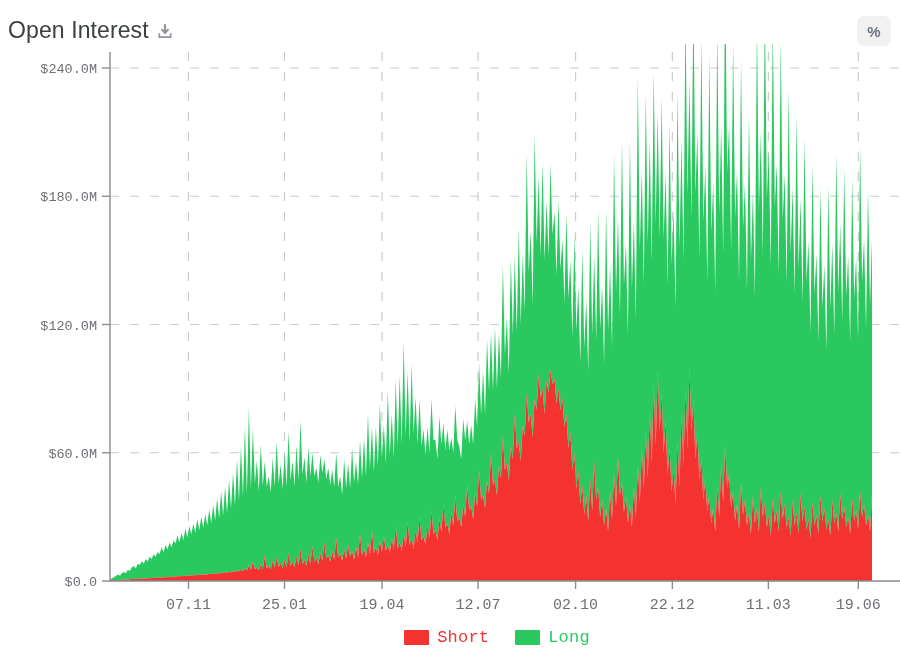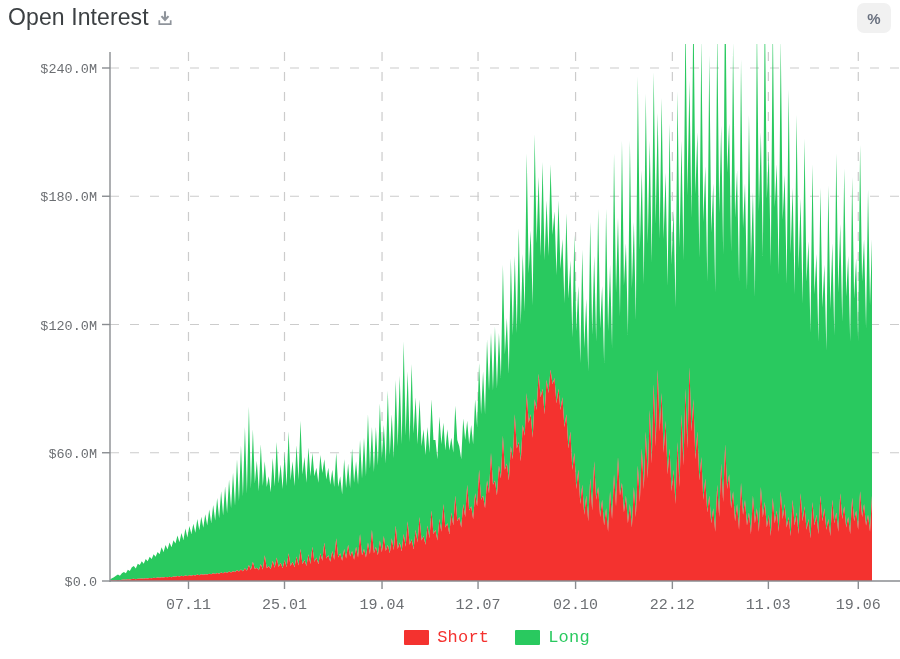--- a/index.html
+++ b/index.html
@@ -17,21 +17,21 @@
 
   #widget {
     position: absolute;
     inset: 0;
     background: #ffffff;
   }
 
   
   #header {
     position: absolute;
-    left: 0; top: 0;
+    left: 0; top: 13px;
     width: 900px;
     height: 44px;
   }
   #title-wrap {
     position: absolute;
     left: 8px;
     top: 2px;
     display: flex;
     align-items: center;
     gap: 6px;

